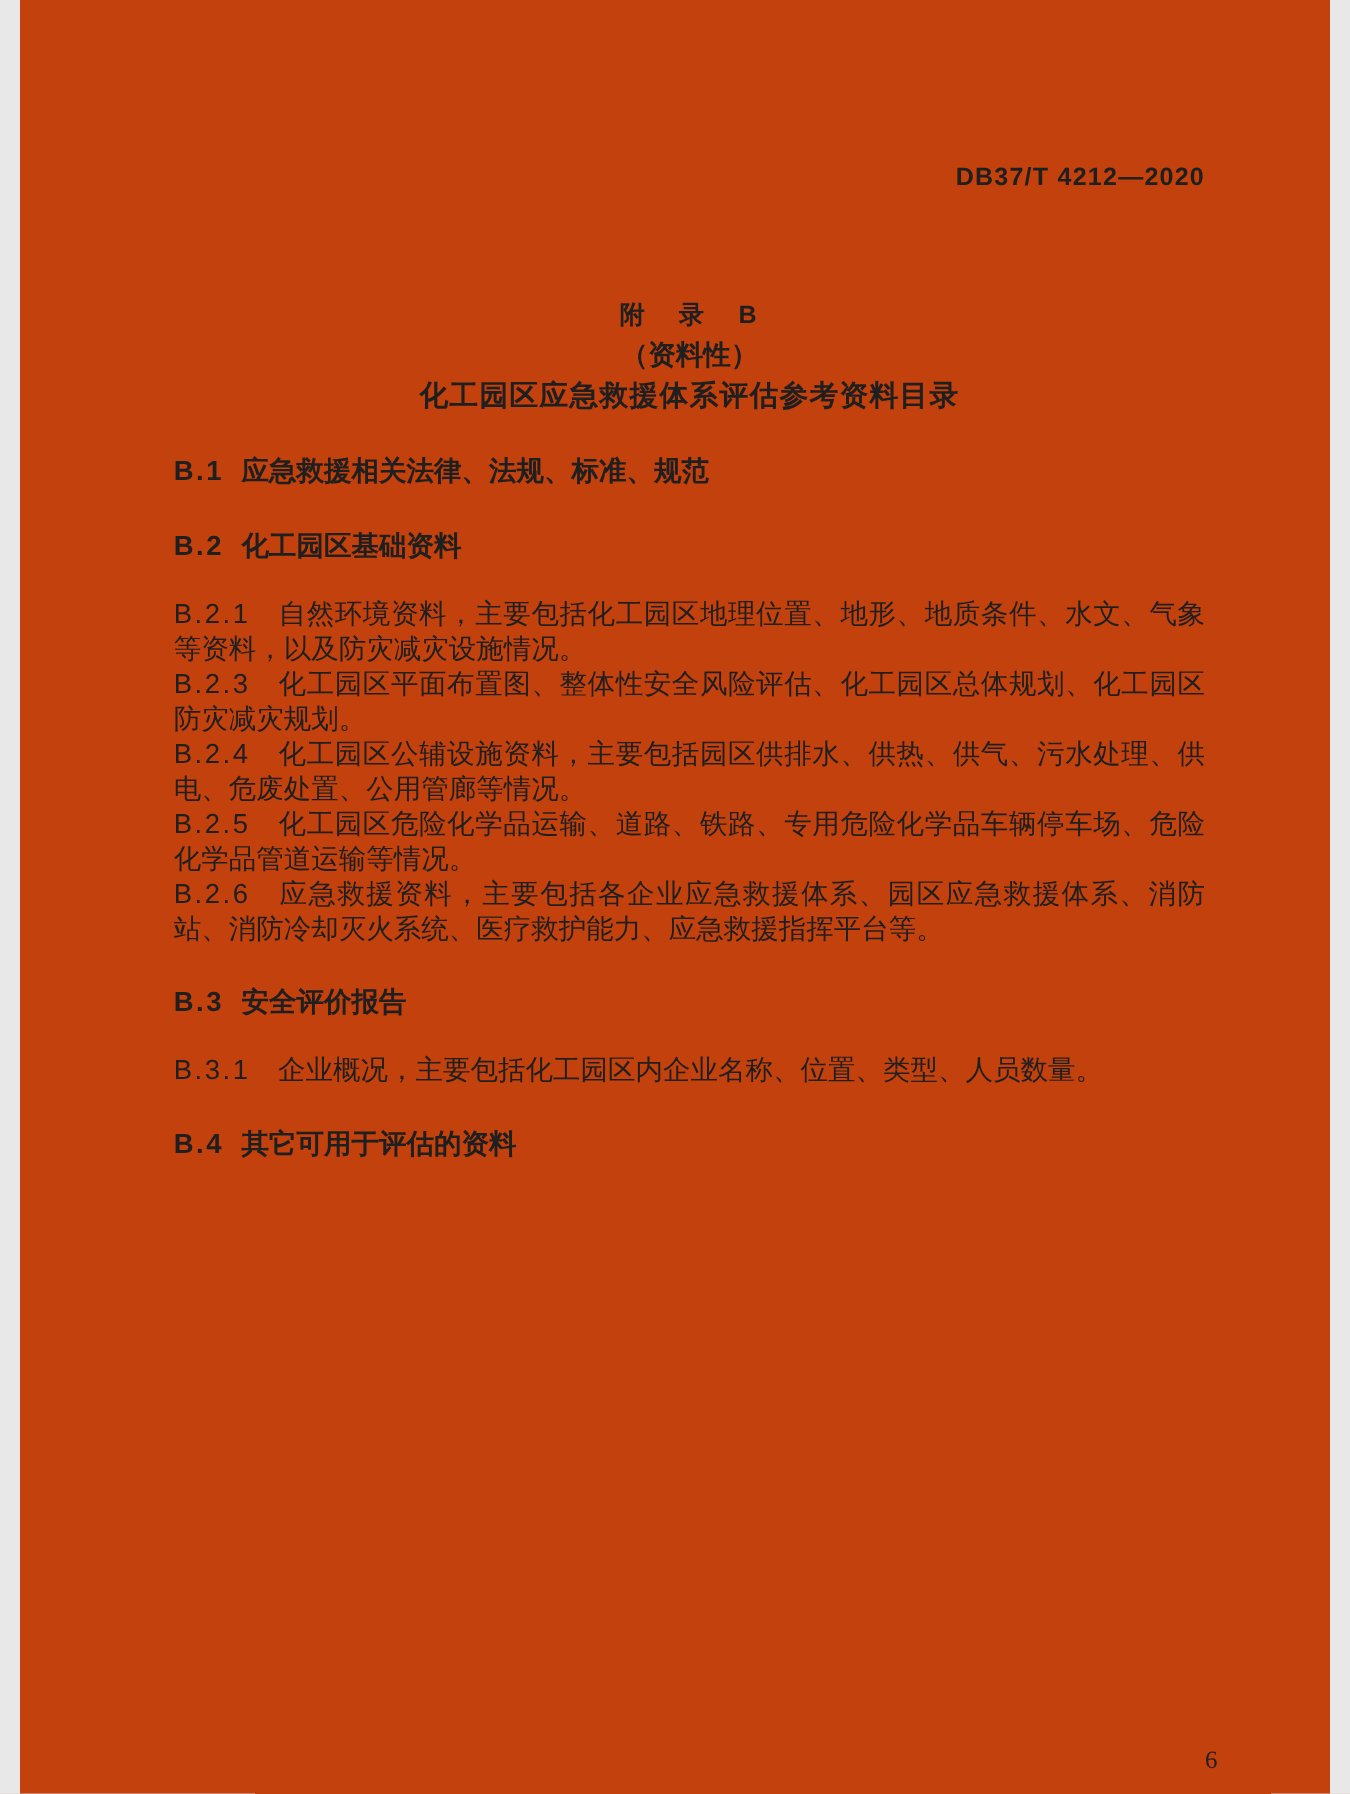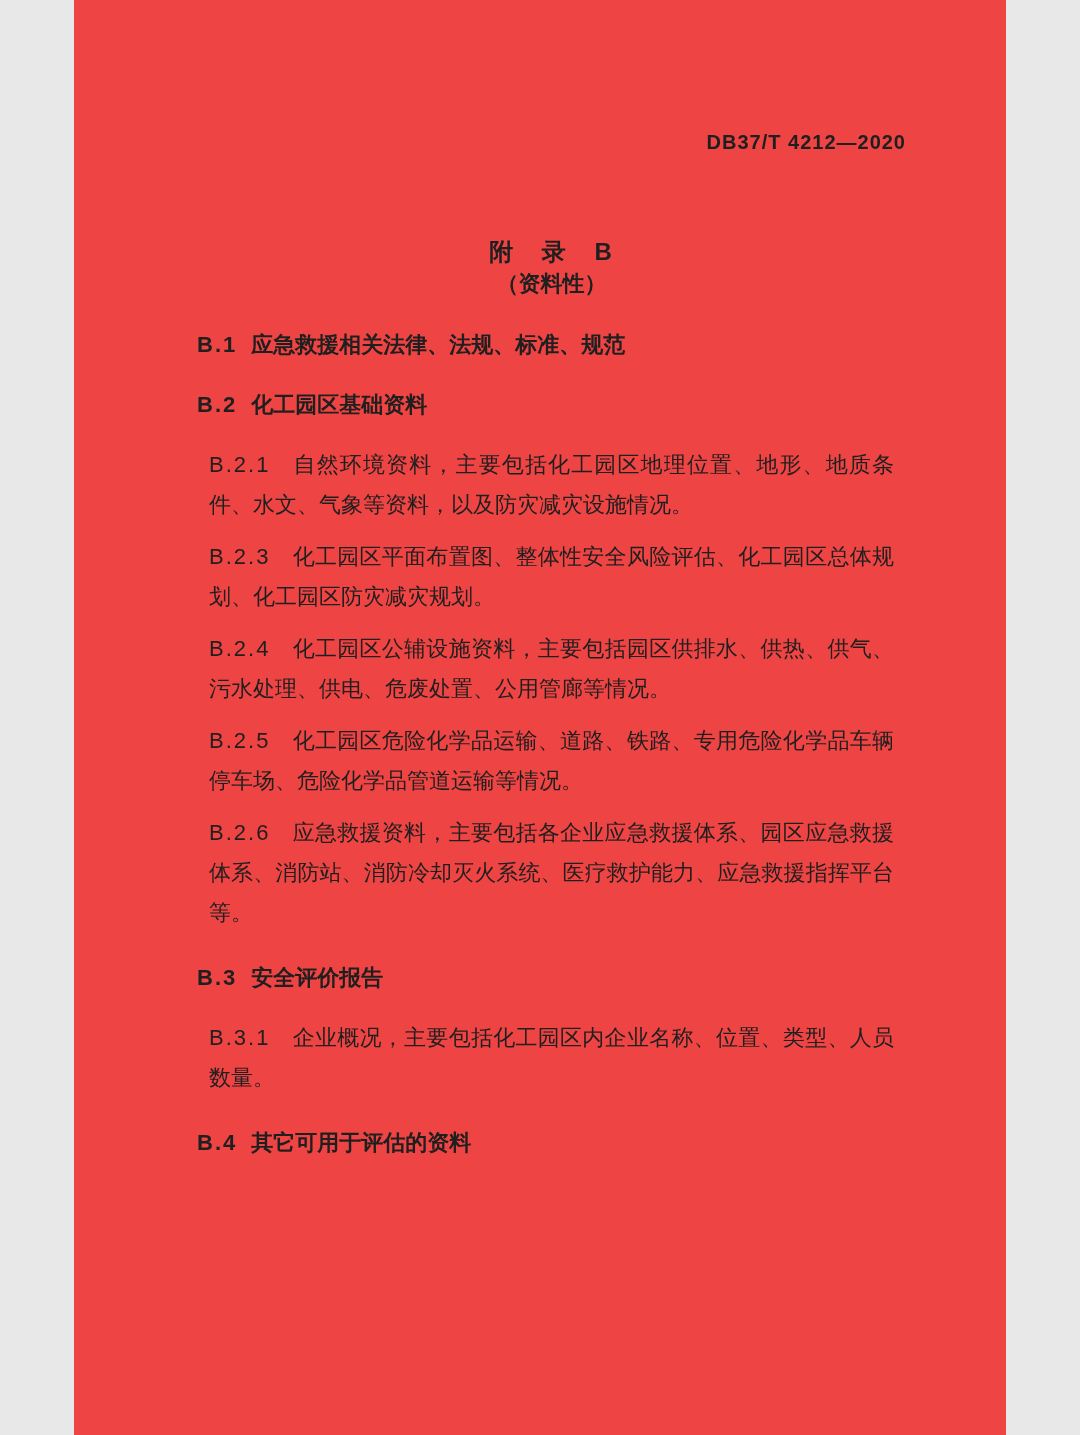--- a/index.html
+++ b/index.html
@@ -1,21 +1,21 @@
 <!DOCTYPE html>
 <html><head>
 <meta charset="utf-8">
 <style>
   html, body { margin: 0; padding: 0; background: #e8e8e8; }
   .page {
     position: relative;
-    width: 932px;
+    width: 1048px;
     height: 1435px;
     margin: 0 auto;
-    background: #ef4444;
+    background: #c2410c;
     color: #1f1f1f;
     overflow: hidden;
   }
   .content {
     padding: 128px 100px 0 123px; 
   }
   .doc-code {
     font-family: "Liberation Sans", sans-serif;
     font-weight: 700;
     font-size: 20px;
@@ -23,21 +23,21 @@
     text-align: right;
     letter-spacing: 1px;
   }
   .title-block {
     margin-top: 80px;
     text-align: center;
     font-family: "Liberation Sans", sans-serif;
     font-weight: 700;
   }
   .title-line1 {
-    font-size: 24px;
+    font-size: 20px;
     line-height: 32px;
     word-spacing: 18px;
     letter-spacing: 2px;
   }
   .title-line2 {
     font-size: 22px;
     line-height: 32px;
   }
   .title-line3 {
     font-size: 23px;
@@ -53,22 +53,22 @@
   }
   .sec-heading:first-of-type { margin-top: 20px; }
   .sec-heading .sec-id {
     display: inline-block;
     margin-right: 14px;
     letter-spacing: 2px;
   }
   .para {
     font-family: "Liberation Serif", serif;
     font-size: 22px;
-    line-height: 40px;
-    margin: 12px;
+    line-height: 28px;
+    margin: 0;
     text-align: justify;
   }
   .para .para-id {
     font-family: "Liberation Sans", sans-serif;
     letter-spacing: 2px;
     margin-right: 22px;
   }
   .page-number {
     position: absolute;
     left: 948px;
@@ -82,20 +82,21 @@
 <body>
 
 <div class="page">
   <div class="content">
 
     <div class="doc-code">DB37/T 4212—2020</div>
 
     <div class="title-block">
       <div class="title-line1">附 录 B</div>
       <div class="title-line2">（资料性）</div>
+      <div class="title-line3">化工园区应急救援体系评估参考资料目录</div>
     </div>
 
     <div class="sec-heading">
       <span class="sec-id">B.1</span><span>应急救援相关法律、法规、标准、规范</span>
     </div>
 
     <div class="sec-heading">
       <span class="sec-id">B.2</span><span>化工园区基础资料</span>
     </div>
 

